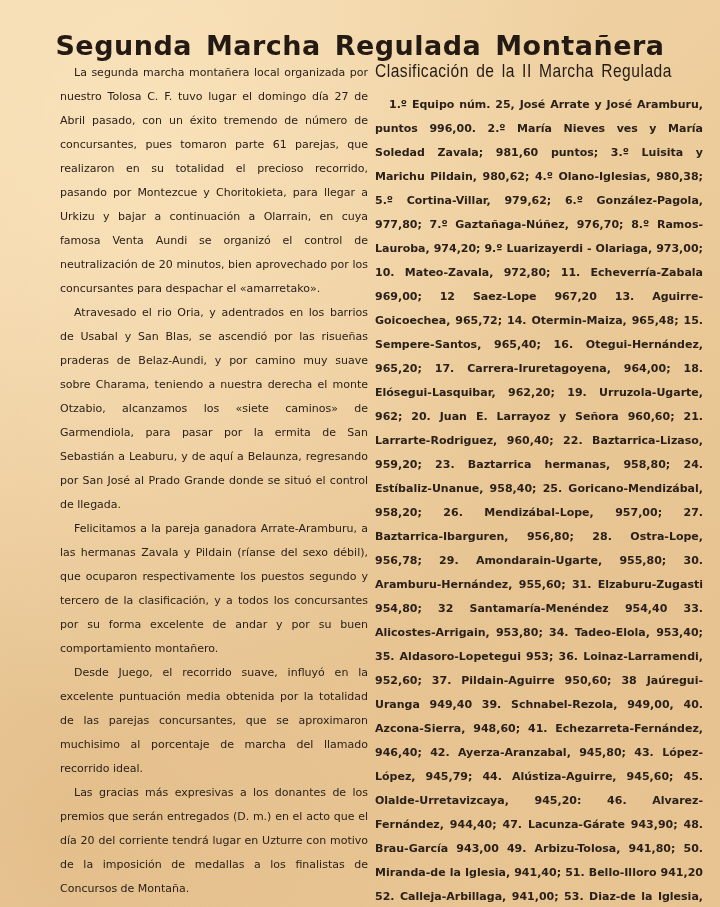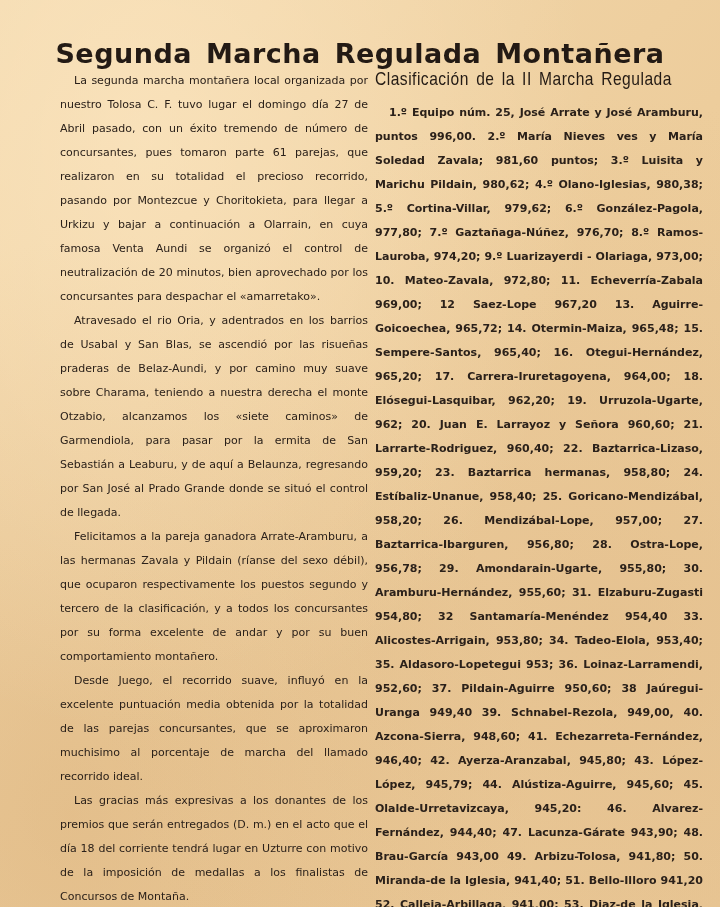--- a/index.html
+++ b/index.html
@@ -8,21 +8,21 @@
     background: #f0d3a6;
     background-image:
       radial-gradient(ellipse at 20% 15%, rgba(255,235,200,0.55), rgba(0,0,0,0) 55%),
       radial-gradient(ellipse at 85% 70%, rgba(220,180,130,0.35), rgba(0,0,0,0) 60%),
       radial-gradient(ellipse at 10% 90%, rgba(210,165,110,0.35), rgba(0,0,0,0) 50%),
       linear-gradient(135deg, #f3d9ae 0%, #edcd9c 50%, #e9c795 100%);
     color: #2a2018;
     font-family: "DejaVu Sans", sans-serif;
     position: relative;
   }
-  .page { position: absolute; left: 0; top: 8px; width: 720px; height: 656px; }
+  .page { position: absolute; left: 0; top: 0; width: 720px; height: 656px; }
   .title {
     position: absolute; left: 0; top: 12px; width: 720px;
     text-align: center;
     font-family: "DejaVu Sans", sans-serif;
     font-weight: bold;
     font-size: 27px;
     letter-spacing: 0.5px;
     word-spacing: 4px;
     color: #231a14;
   }
@@ -54,21 +54,21 @@
 <body>
 
 <div class="page">
   <h1 class="title">Segunda Marcha Regulada Montañera</h1>
 
   <div class="col col-left">
     <p>La segunda marcha montañera local organizada por nuestro Tolosa C. F. tuvo lugar el domingo día 27 de Abril pasado, con un éxito tremendo de número de concursantes, pues tomaron parte 61 parejas, que realizaron en su totalidad el precioso recorrido, pasando por Montezcue y Choritokieta, para llegar a Urkizu y bajar a continuación a Olarrain, en cuya famosa Venta Aundi se organizó el control de neutralización de 20 minutos, bien aprovechado por los concursantes para despachar el «amarretako».</p>
     <p>Atravesado el rio Oria, y adentrados en los barrios de Usabal y San Blas, se ascendió por las risueñas praderas de Belaz-Aundi, y por camino muy suave sobre Charama, teniendo a nuestra derecha el monte Otzabio, alcanzamos los «siete caminos» de Garmendiola, para pasar por la ermita de San Sebastián a Leaburu, y de aquí a Belaunza, regresando por San José al Prado Grande donde se situó el control de llegada.</p>
     <p>Felicitamos a la pareja ganadora Arrate-Aramburu, a las hermanas Zavala y Pildain (ríanse del sexo débil), que ocuparon respectivamente los puestos segundo y tercero de la clasificación, y a todos los concursantes por su forma excelente de andar y por su buen comportamiento montañero.</p>
     <p>Desde Juego, el recorrido suave, influyó en la excelente puntuación media obtenida por la totalidad de las parejas concursantes, que se aproximaron muchisimo al porcentaje de marcha del llamado recorrido ideal.</p>
-    <p>Las gracias más expresivas a los donantes de los premios que serán entregados (D. m.) en el acto que el día 18 del corriente tendrá lugar en Uzturre con motivo de la imposición de medallas a los finalistas de Concursos de Montaña.</p>
+    <p>Las gracias más expresivas a los donantes de los premios que serán entregados (D. m.) en el acto que el día 20 del corriente tendrá lugar en Uzturre con motivo de la imposición de medallas a los finalistas de Concursos de Montaña.</p>
     <div class="signature">KALE.</div>
   </div>
 
   <div class="subtitle">Clasificación de la II Marcha Regulada</div>
 
   <div class="col col-right">
     <p>1.º Equipo núm. 25, José Arrate y José Aramburu, puntos 996,00. 2.º María Nieves ves y María Soledad Zavala; 981,60 puntos; 3.º Luisita y Marichu Pildain, 980,62; 4.º Olano-Iglesias, 980,38; 5.º Cortina-Villar, 979,62; 6.º González-Pagola, 977,80; 7.º Gaztañaga-Núñez, 976,70; 8.º Ramos-Lauroba, 974,20; 9.º Luarizayerdi - Olariaga, 973,00; 10. Mateo-Zavala, 972,80; 11. Echeverría-Zabala 969,00; 12 Saez-Lope 967,20 13. Aguirre-Goicoechea, 965,72; 14. Otermin-Maiza, 965,48; 15. Sempere-Santos, 965,40; 16. Otegui-Hernández, 965,20; 17. Carrera-Iruretagoyena, 964,00; 18. Elósegui-Lasquibar, 962,20; 19. Urruzola-Ugarte, 962; 20. Juan E. Larrayoz y Señora 960,60; 21. Larrarte-Rodriguez, 960,40; 22. Baztarrica-Lizaso, 959,20; 23. Baztarrica hermanas, 958,80; 24. Estíbaliz-Unanue, 958,40; 25. Goricano-Mendizábal, 958,20; 26. Mendizábal-Lope, 957,00; 27. Baztarrica-Ibarguren, 956,80; 28. Ostra-Lope, 956,78; 29. Amondarain-Ugarte, 955,80; 30. Aramburu-Hernández, 955,60; 31. Elzaburu-Zugasti 954,80; 32 Santamaría-Menéndez 954,40 33. Alicostes-Arrigain, 953,80; 34. Tadeo-Elola, 953,40; 35. Aldasoro-Lopetegui 953; 36. Loinaz-Larramendi, 952,60; 37. Pildain-Aguirre 950,60; 38 Jaúregui-Uranga 949,40 39. Schnabel-Rezola, 949,00, 40. Azcona-Sierra, 948,60; 41. Echezarreta-Fernández, 946,40; 42. Ayerza-Aranzabal, 945,80; 43. López-López, 945,79; 44. Alústiza-Aguirre, 945,60; 45. Olalde-Urretavizcaya, 945,20: 46. Alvarez-Fernández, 944,40; 47. Lacunza-Gárate 943,90; 48. Brau-García 943,00 49. Arbizu-Tolosa, 941,80; 50. Miranda-de la Iglesia, 941,40; 51. Bello-Illoro 941,20 52. Calleja-Arbillaga, 941,00; 53. Diaz-de la Iglesia, 939,40; 54. González-Arruabarrena, 938,20; 55. Elola - Urretavizcaya, 936,60; 56. Zubeldia-Michelena, 935,00; 57. Eraso-Azaldegui, 932,80; 58. Beguiriztain-Mateo, 929,60; 59. Zunzunegui-Izaguirre, 906,80; 60. Ortiz-Larrañaga, 900,40, 61. Goicoechea hermanos, 890,80.</p>
   </div>
 </div>
 

